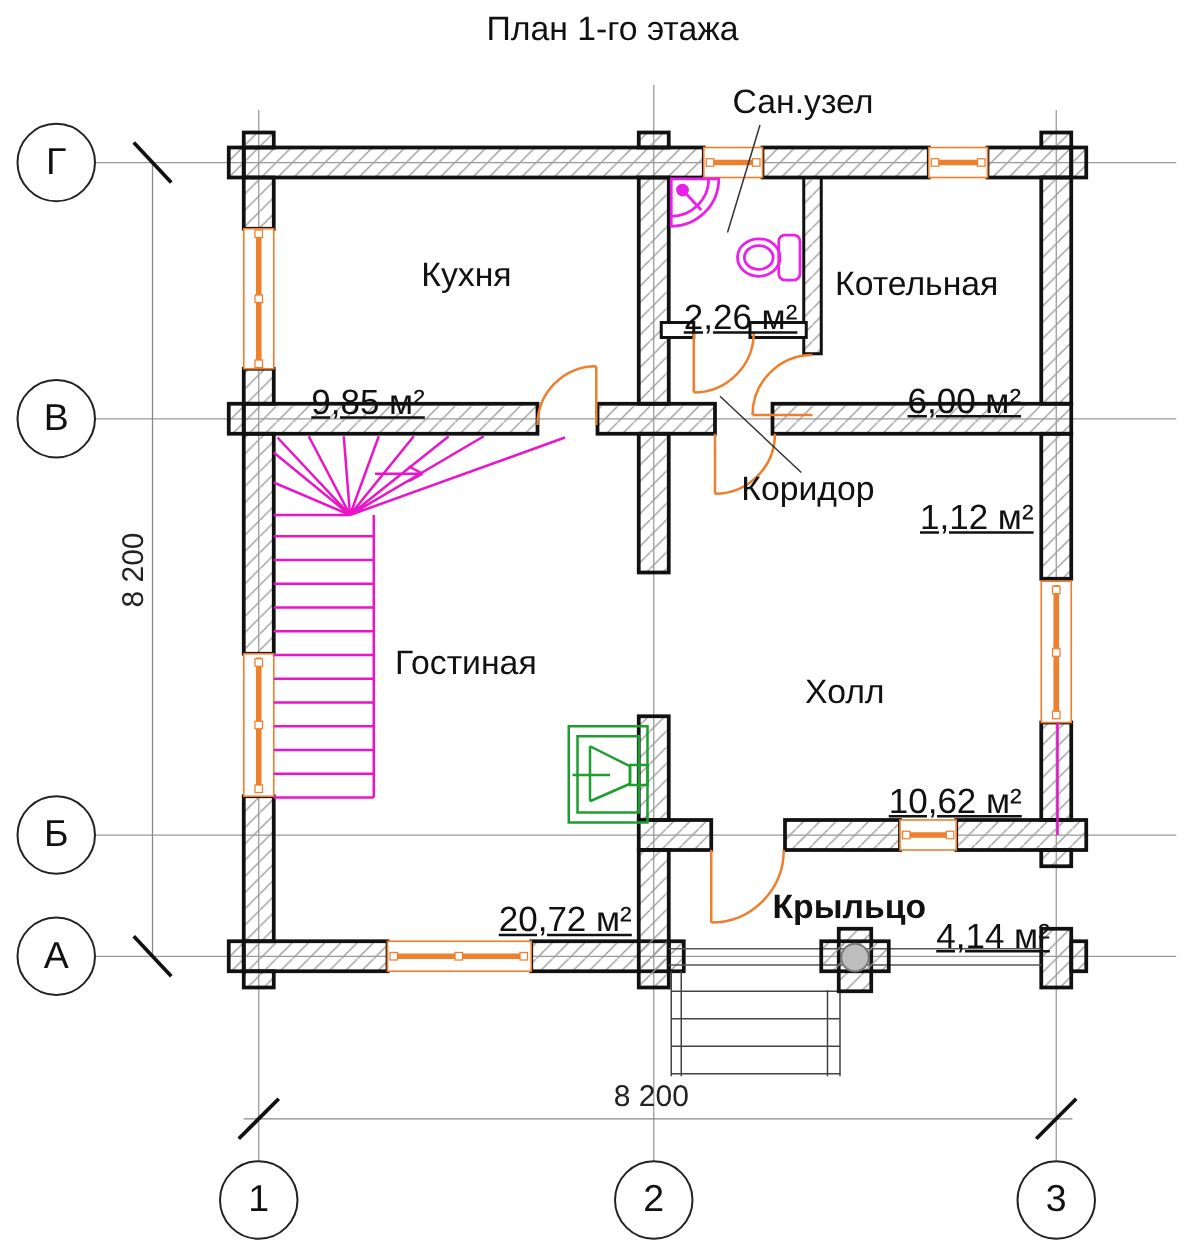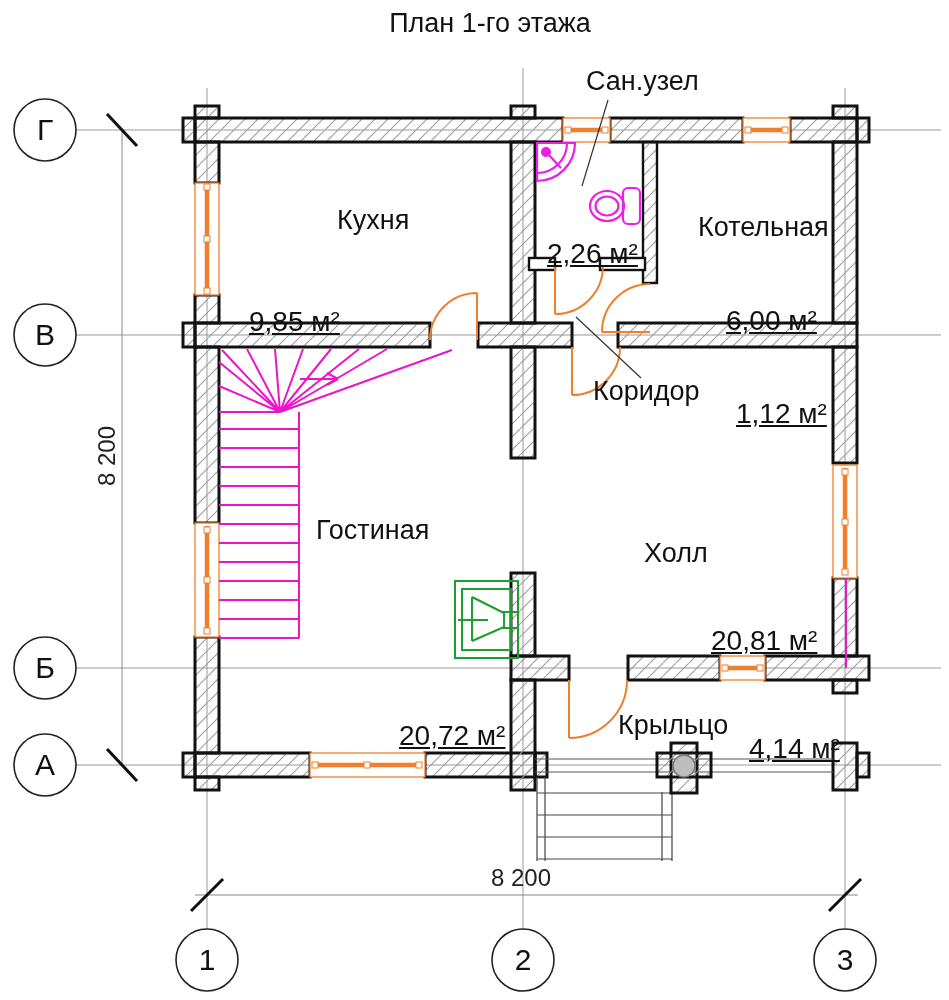--- a/index.html
+++ b/index.html
@@ -215,31 +215,31 @@
   <g stroke="#333" stroke-width="1.2">
     <line x1="608" y1="100" x2="582" y2="186"></line>
     <line x1="576" y1="317" x2="641" y2="378"></line>
   </g>
 </svg>
 
   <div class="lbl title" style="left:340px;top:8px;width:300px;text-align:center;">План 1-го этажа</div>
 
   <div class="lbl room" style="left:586px;top:66px;">Сан.узел</div>
   <div class="lbl room" style="left:337px;top:205px;">Кухня</div>
-  <div class="lbl room" style="left:698px;top:212px;">Котельная</div>
+  <div class="lbl room" style="left:668px;top:212px;">Котельная</div>
   <div class="lbl room" style="left:593px;top:376px;text-align:center;">Коридор</div>
   <div class="lbl room" style="left:316px;top:515px;">Гостиная</div>
   <div class="lbl room" style="left:644px;top:512px;margin-top:26px;">Холл</div>
-  <div class="lbl room" style="left:618px;top:710px;">Крыльцо</div>
+  <div class="lbl room" style="left:618px;top:710px;font-weight:bold;">Крыльцо</div>
 
   <div class="lbl area" style="left:249px;top:306px;">9,85 м²</div>
   <div class="lbl area" style="left:547px;top:238px;">2,26 м²</div>
   <div class="lbl area" style="left:726px;top:305px;">6,00 м²</div>
   <div class="lbl area" style="left:736px;top:398px;">1,12 м²</div>
-  <div class="lbl area" style="left:711px;top:625px;">20,81 м²</div>
+  <div class="lbl area" style="left:711px;top:625px;">10,62 м²</div>
   <div class="lbl area" style="left:399px;top:720px;">20,72 м²</div>
   <div class="lbl area" style="left:749px;top:733px;">4,14 м²</div>
 
   <div class="lbl dim" style="left:491px;top:864px;">8 200</div>
   <div class="lbl dim dim-v" style="left:62px;top:442px;width:90px;text-align:center;">8 200</div>
 
   <div class="lbl axis" style="left:14px;top:112px;">Г</div>
   <div class="lbl axis" style="left:14px;top:317px;">В</div>
   <div class="lbl axis" style="left:14px;top:650px;">Б</div>
   <div class="lbl axis" style="left:14px;top:747px;">А</div>

